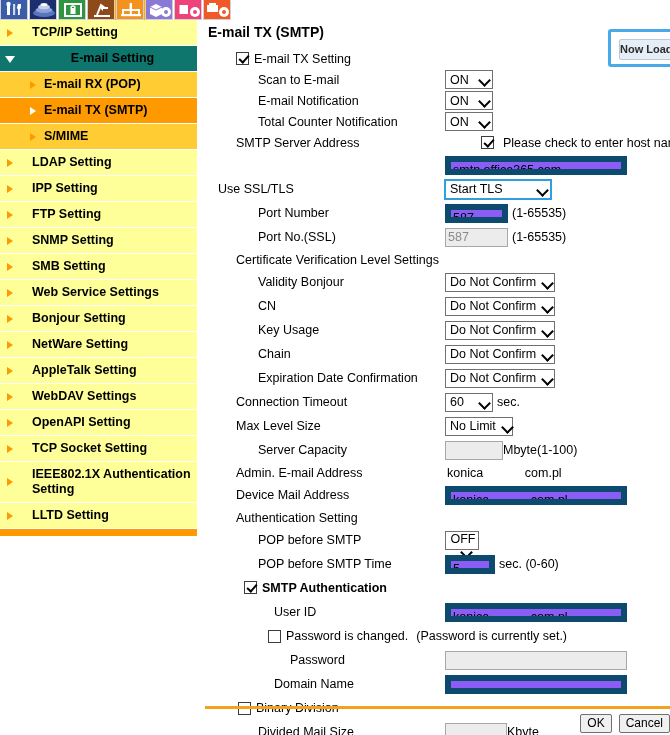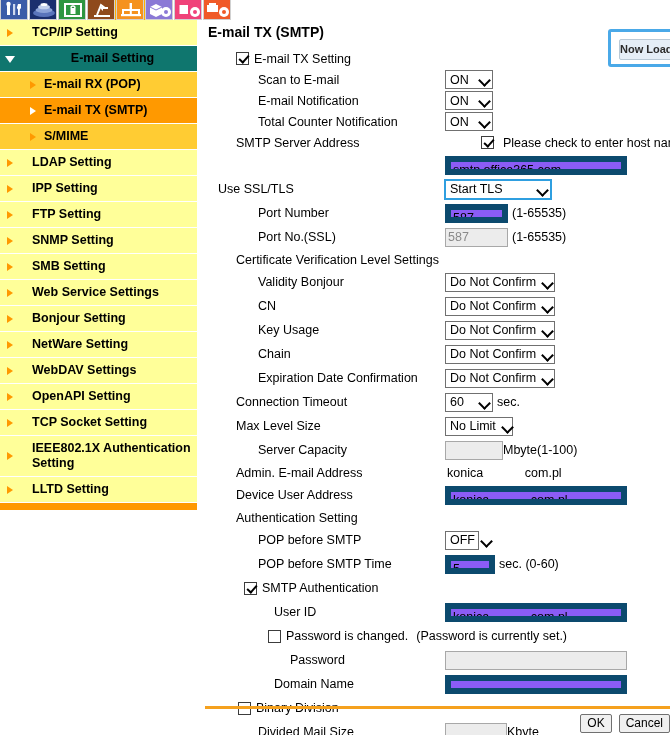--- a/index.html
+++ b/index.html
@@ -164,21 +164,21 @@
   }
   .sel-box.focused {
     border: 1px solid #2f9fe0;
     outline: 1px solid #2f9fe0;
   }
   .w-on    { width: 48px; }
   .w-starttls { width: 106px; }
   .w-confirm { width: 110px; }
   .w-timeout { width: 48px; }
   .w-maxmail { width: 68px; }
-  .w-off   { width: 34px; }
+  .w-off   { width: 34px; flex-direction: column; }
 
   
   .txt {
     height: 19px;
     border: 6px solid #0c4a6e;
     background: #8b5cf6;
     font-size: 12.5px;
     font-family: "Liberation Sans", sans-serif;
     color: #000;
     padding: 0 2px;
@@ -386,20 +386,24 @@
       <div class="nav-item lvl0">
         <span class="tri tri-right"></span>
         <span>Bonjour Setting</span>
       </div>
       <div class="nav-item lvl0">
         <span class="tri tri-right"></span>
         <span>NetWare Setting</span>
       </div>
       <div class="nav-item lvl0">
         <span class="tri tri-right"></span>
+        <span>AppleTalk Setting</span>
+      </div>
+      <div class="nav-item lvl0">
+        <span class="tri tri-right"></span>
         <span>WebDAV Settings</span>
       </div>
       <div class="nav-item lvl0">
         <span class="tri tri-right"></span>
         <span>OpenAPI Setting</span>
       </div>
       <div class="nav-item lvl0">
         <span class="tri tri-right"></span>
         <span>TCP Socket Setting</span>
       </div>
@@ -583,21 +587,21 @@
   </div>
 
   <div class="row">
     <span class="lbl ind1">Admin. E-mail Address</span>
     <span class="fieldcol" style="left:242px;">
       <span class="note" style="white-space:pre;">konica            com.pl</span>
     </span>
   </div>
 
   <div class="row tall">
-    <span class="lbl ind1">Device User Address</span>
+    <span class="lbl ind1">Device Mail Address</span>
     <span class="fieldcol">
       <span class="txt w-mail">konica           .com.pl</span>
     </span>
   </div>
 
   <div class="row">
     <span class="lbl ind1">Authentication Setting</span>
   </div>
 
   <div class="row tall">
@@ -612,21 +616,21 @@
 
   <div class="row tall">
     <span class="lbl ind2">POP before SMTP Time</span>
     <span class="fieldcol">
       <span class="txt w-small">5</span>
       <span class="note">sec. (0-60)</span>
     </span>
   </div>
 
   <div class="row tall">
-    <span class="lbl ind1" style="display:flex;align-items:flex-end;padding-left:26px;">
+    <span class="lbl ind1" style="display:flex;align-items:flex-start;padding-left:26px;font-weight:bold;">
       <span class="cb on"></span>
       <span>SMTP Authentication</span>
     </span>
   </div>
 
   <div class="row tall">
     <span class="lbl ind3">User ID</span>
     <span class="fieldcol">
       <span class="txt w-userid">konica           .com.pl</span>
     </span>

